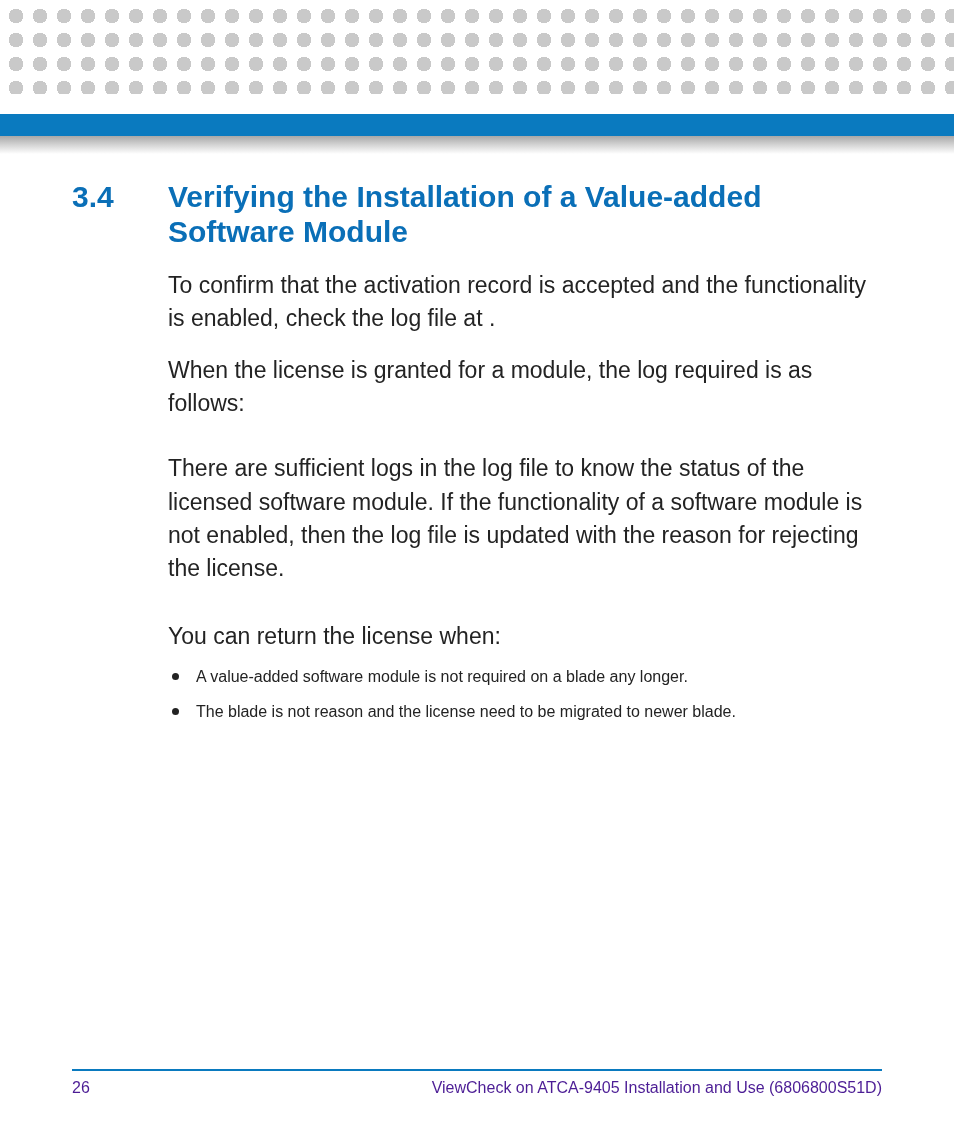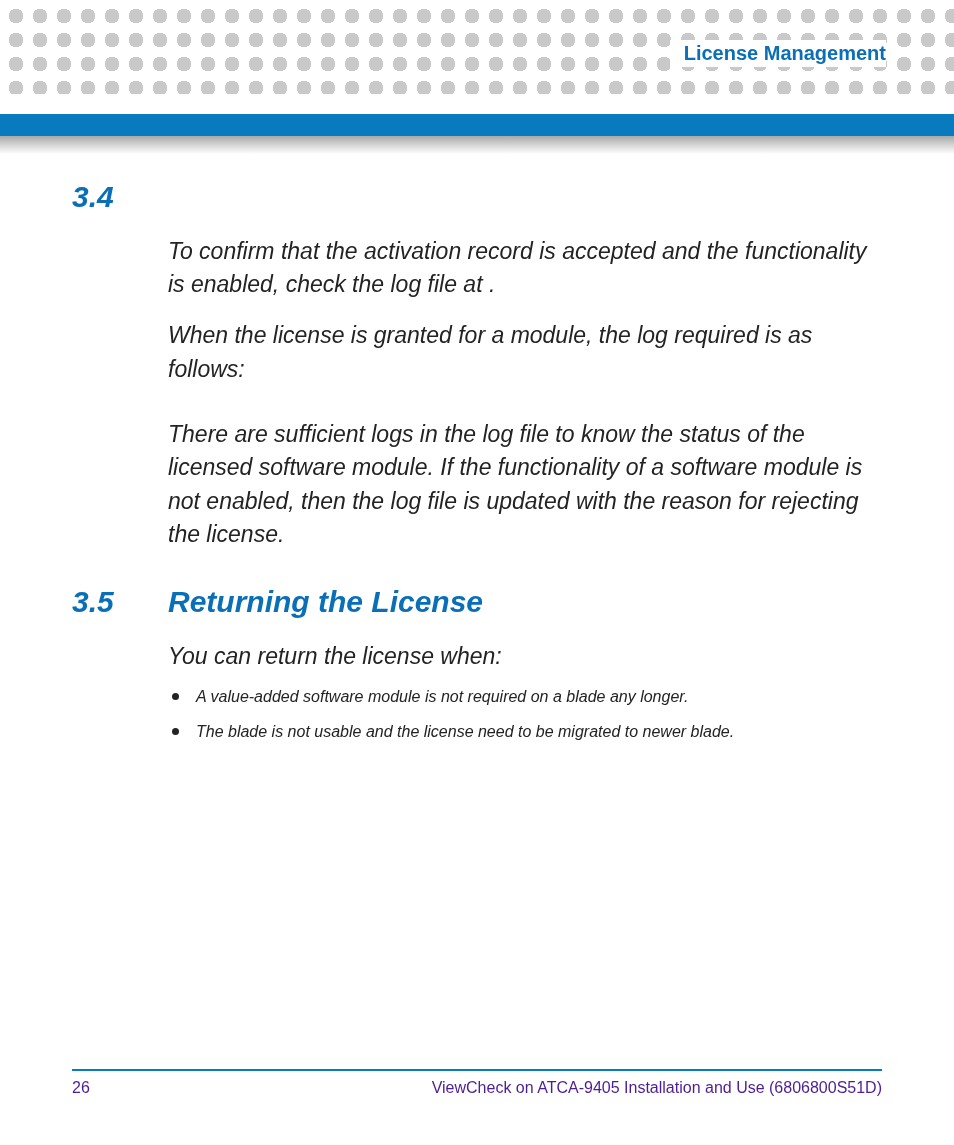--- a/index.html
+++ b/index.html
@@ -46,21 +46,21 @@
     z-index: 1;
   }
 
   
   .content {
     position: absolute;
     top: 180px;
     left: 72px;
     right: 72px;
   }
-  .section { margin-bottom: 34px; font-style: italic; }
+  .section { margin-bottom: 34px; }
   .sec-head {
     display: flex;
     align-items: flex-start;
     color: #0a6fb7;
     font-weight: 700;
     margin-bottom: 20px;
   }
   .sec-num {
     font-size: 30px;
     width: 96px;
@@ -123,50 +123,44 @@
     align-items: flex-end;
   }
 </style>
 </head>
 <body>
 
 <div class="page">
 
   <div class="dot-bg"></div>
 
-  <div class="header-title-wrap">
-    <span class="header-title">License Management</span>
-  </div>
 
   <div class="blue-bar"></div>
   <div class="shadow-bar"></div>
 
   <div class="content">
 
     <div class="section">
       <div class="sec-head">
         <div class="sec-num">3.4</div>
+        <div class="sec-title">Verifying the Installation of a Value-added Software Module</div>
       </div>
       <div class="body-indent">
         <p class="para">To confirm that the activation record is accepted and the functionality is enabled, check the log file at                                                                               .</p>
         <p class="para">When the license is granted for a module, the log required is as follows:</p>
         <p class="para" style="margin-top:32px;">There are sufficient logs in the log file to know the status of the licensed software module. If the functionality of a software module is not enabled, then the log file is updated with the reason for rejecting the license.</p>
       </div>
     </div>
 
     <div class="section">
-      <div class="sec-head">
-        <div class="sec-num">3.5</div>
-        <div class="sec-title">Returning the License</div>
-      </div>
       <div class="body-indent">
         <p class="para tight">You can return the license when:</p>
         <ul class="bullets">
           <li>A value-added software module is not required on a blade any longer.</li>
-          <li>The blade is not usable and the license need to be migrated to newer blade.</li>
+          <li>The blade is not reason and the license need to be migrated to newer blade.</li>
         </ul>
       </div>
     </div>
 
   </div>
 
   <div class="footer">
     <div class="footer-rule"></div>
     <div class="footer-row">
       <span>26</span>

